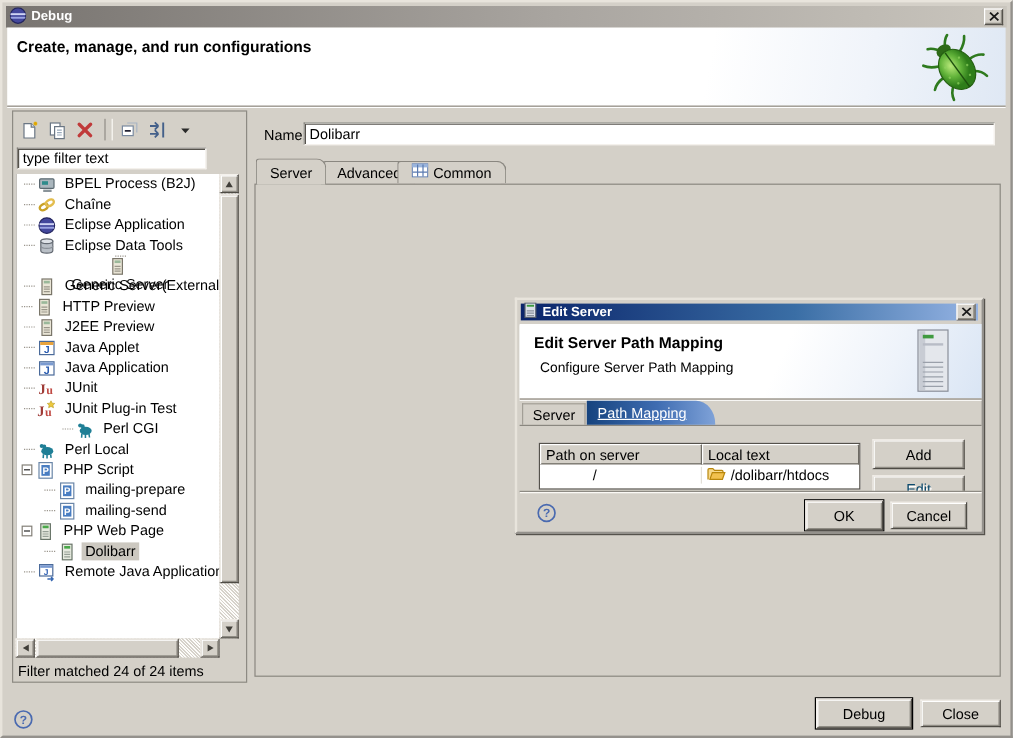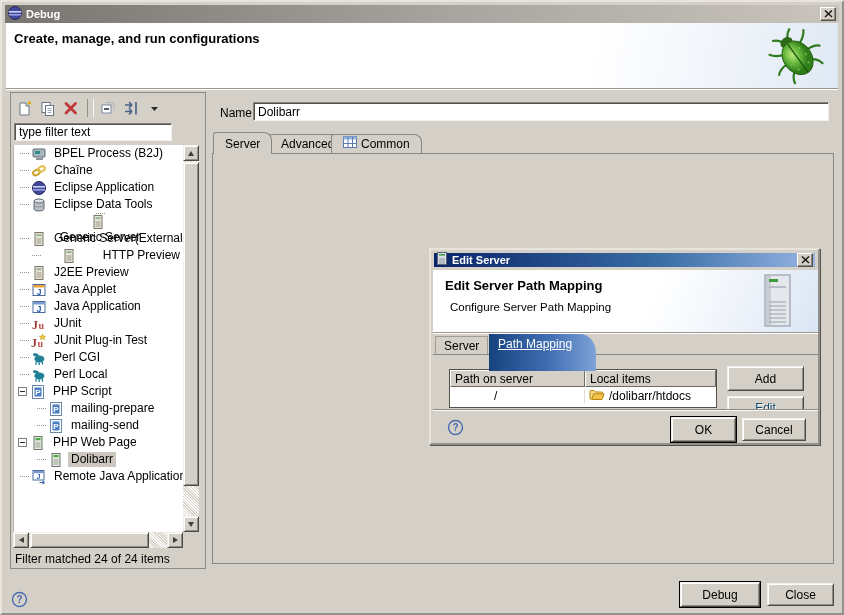--- a/index.html
+++ b/index.html
@@ -92,21 +92,21 @@
   
   #dlg{left:427px;top:246px;width:391px;height:197px;background:#d4d0c8;border:2px outset #e8e4dc;z-index:50;overflow:hidden;box-shadow:1px 1px 0 #55524c;}
   #dlgTitle{position:absolute;left:3px;top:3px;right:3px;height:14px;background:linear-gradient(90deg,#0a246a,#3a6ea5 60%,#96b4e4);display:flex;align-items:center;padding:0 2px;}
   #dlgTitle .tname{color:#fff;font-weight:bold;font-size:11px;margin-left:4px;flex:1;}
   #dlgHeader{position:absolute;left:2px;top:20px;width:391px;height:63px;background:linear-gradient(115deg,#ffffff 55%,#eef3fa 78%,#d8e4f4);border-bottom:1px solid #9a968e;box-shadow:0 1px 0 #fff;}
   #dlgHeading{position:absolute;left:12px;top:8px;font-size:13px;font-weight:bold;}
   #dlgSub{position:absolute;left:17px;top:31px;font-size:11.5px;}
   #towerIcon{position:absolute;right:30px;top:4px;}
   .dtab{position:absolute;line-height:16px;}
   #dtabServer{left:4px;top:86px;height:18px;padding:1px 8px 0;background:#d4d0c8;border:1px solid #a29e96;border-bottom:none;}
-  #dtabPath{left:58px;top:84px;height:37px;padding:2px 24px 0 9px;background:linear-gradient(90deg,#16437e,#3f6db2 55%,#7fa2d8);color:#fff;text-decoration:underline;border-top-right-radius:16px 19px;z-index:2;}
+  #dtabPath{left:58px;top:84px;height:20px;padding:2px 24px 0 9px;background:linear-gradient(90deg,#16437e,#3f6db2 55%,#7fa2d8);color:#fff;text-decoration:underline;border-top-right-radius:16px 19px;z-index:2;}
   #dlgFrame{position:absolute;left:2px;top:104px;width:387px;height:55px;border-top:1px solid #8a8780;background:#d4d0c8;}
   #mapTable{position:absolute;left:18px;top:119px;width:268px;height:39px;border:1px solid #55524c;background:#fff;overflow:hidden;}
   .mhead{display:flex;height:17px;}
   .mh{background:#d4d0c8;border:1px solid;border-color:#fff #6e6b64 #6e6b64 #fff;padding:1px 4px;font-size:12px;overflow:hidden;white-space:nowrap;}
   .mh1{width:135px;}.mh2{width:131px;flex:1;}
   .mrow{display:flex;height:17px;background:#fff;align-items:center;}
   .mc1{width:135px;padding-left:44px;border-right:1px solid #e2dfd8;}
   .mc2{flex:1;display:flex;align-items:center;gap:4px;padding-left:4px;white-space:nowrap;}
   #btnAdd{position:absolute;left:296px;top:116px;width:77px;height:25px;}
   #btnEdit{position:absolute;left:296px;top:146px;width:77px;height:24px;}
@@ -289,21 +289,21 @@
             <svg width="16" height="16">
               <rect x="4" y="1.5" width="8" height="13" fill="#e9e5d6" stroke="#7a766a"></rect>
               <rect x="5.5" y="3" width="5" height="2.2" fill="#9ab89a"></rect>
               <line x1="5.5" y1="8" x2="10.5" y2="8" stroke="#9a968a"></line>
               <line x1="5.5" y1="10" x2="10.5" y2="10" stroke="#9a968a"></line>
               <line x1="5.5" y1="12" x2="10.5" y2="12" stroke="#9a968a"></line>
             </svg>
           </span>
           <span class="tlabel">Generic Server(External La</span>
         </div>
-        <div class="trow" style="padding-left: 15px; justify-content: space-between;">
+        <div class="trow" style="padding-left: 1px;">
           <span class="tjoin"></span>
           <span class="ticon">
             <svg width="16" height="16">
               <rect x="4" y="1.5" width="8" height="13" fill="#e9e5d6" stroke="#7a766a"></rect>
               <rect x="5.5" y="3" width="5" height="2.2" fill="#9ab89a"></rect>
               <line x1="5.5" y1="8" x2="10.5" y2="8" stroke="#9a968a"></line>
               <line x1="5.5" y1="10" x2="10.5" y2="10" stroke="#9a968a"></line>
               <line x1="5.5" y1="12" x2="10.5" y2="12" stroke="#9a968a"></line>
             </svg>
           </span>
@@ -358,21 +358,21 @@
           <span class="tjoin"></span>
           <span class="ticon">
             <svg width="16" height="16">
               <text x="0" y="13.5" font-size="12" font-family="Liberation Serif,serif" font-weight="bold" fill="#9e3a36">J</text>
               <text x="6.5" y="13.5" font-size="10" font-family="Liberation Serif,serif" font-weight="bold" fill="#c04a44">u</text>
               <path d="M11.5 1 l1 2 2.2 0.2 -1.6 1.5 0.5 2.1 -2.1 -1.1 -2 1.1 0.4 -2.1 -1.5 -1.5 2.1 -0.2 Z" fill="#ecc83d" stroke="#b89a20" stroke-width="0.5"></path>
             </svg>
           </span>
           <span class="tlabel">JUnit Plug-in Test</span>
         </div>
-        <div class="trow" style="padding-left: 3px;">
+        <div class="trow" style="padding-left: 3px; margin-left: 32px;">
           <span class="tjoin"></span>
           <span class="ticon">
             <svg width="16" height="16">
               <ellipse cx="8.4" cy="9" rx="5" ry="3.4" fill="#1f7f96"></ellipse>
               <ellipse cx="6" cy="5.5" rx="1.6" ry="2" fill="#1f7f96"></ellipse>
               <circle cx="3.8" cy="4.6" r="1.7" fill="#1f7f96"></circle>
               <line x1="5.2" y1="11.6" x2="5" y2="14.8" stroke="#1f7f96" stroke-width="1.3"></line>
               <line x1="8.2" y1="12.2" x2="8.2" y2="15" stroke="#1f7f96" stroke-width="1.3"></line>
               <line x1="11.2" y1="11.6" x2="11.6" y2="14.6" stroke="#1f7f96" stroke-width="1.3"></line>
             </svg>
@@ -607,21 +607,21 @@
           </svg>
       </span>
     </div>
     <span class="dtab" id="dtabServer"><span>Server</span></span>
     <span class="dtab" id="dtabPath"><span>Path Mapping</span></span>
     <div id="dlgFrame"></div>
 
     <div id="mapTable">
       <div class="mhead">
         <span class="mh mh1">Path on server</span>
-        <span class="mh mh2">Local items</span>
+        <span class="mh mh2">Local text</span>
       </div>
       <div>
           <div class="mrow">
             <span class="mc1">/</span>
             <span class="mc2">
               <span><svg width="16" height="13">
                   <path d="M1 11.5 L1 3.5 Q1 2.5 2 2.5 L5 2.5 L6.5 4 L12.5 4 Q13.5 4 13.5 5 L13.5 5.8" fill="#f7d98c" stroke="#b8860b"></path>
                   <path d="M2.6 11.5 L4.6 5.8 L15 5.8 L13 11.5 Z" fill="#f2c14e" stroke="#b8860b"></path>
                 </svg></span>
               <span class="mpath">/dolibarr/htdocs</span>

